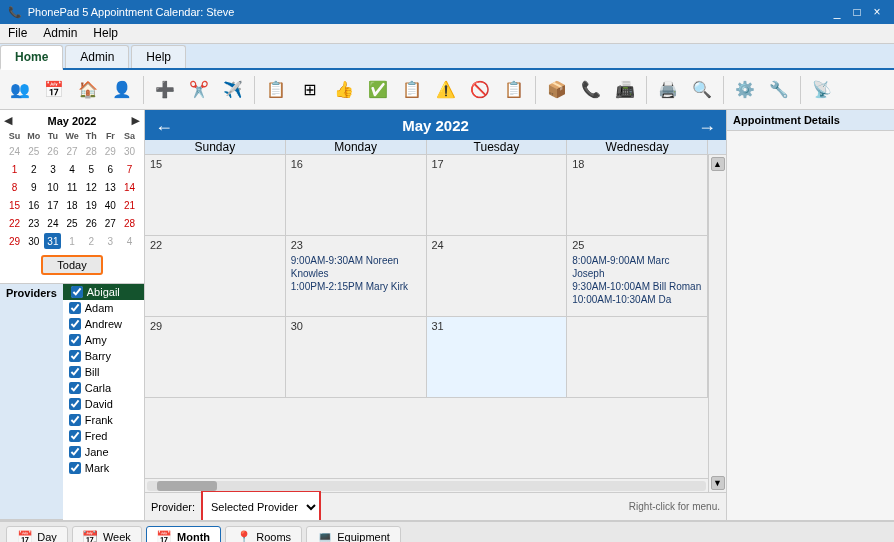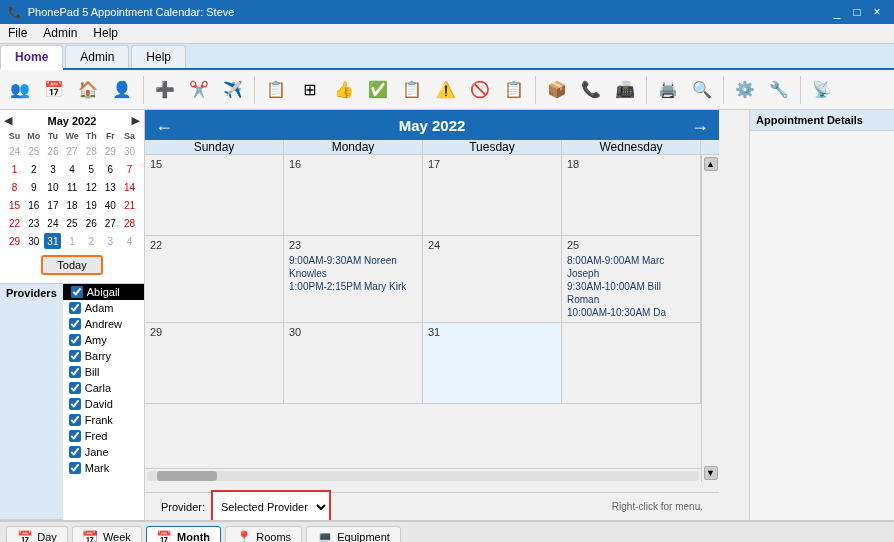--- a/index.html
+++ b/index.html
@@ -11,21 +11,21 @@
     .title-bar-controls { display: flex; gap: 2px; }
     .title-bar-btn { background: none; border: none; color: white; font-size: 12px; cursor: pointer; width: 18px; height: 18px; display: flex; align-items: center; justify-content: center; }
 
     
     .menu-bar { background: #f0f0f0; border-bottom: 1px solid #ccc; display: flex; align-items: flex-start; height: 20px; }
     .menu-item { padding: 2px 8px; cursor: pointer; font-size: 12px; }
 
     
     .tab-bar { background: #d9e8f7; display: flex; align-items: flex-end; height: 26px; border-bottom: 2px solid #1a6bb5; }
     .tab { padding: 4px 14px; cursor: pointer; font-size: 12px; border: 1px solid #ccc; border-bottom: none; background: #e8f0f8; margin-right: 2px; border-radius: 3px 3px 0 0; }
-    .tab.active { background: white; border-bottom: 2px solid white; margin-bottom: -2px; font-weight: bold; color: #4c1d95; }
+    .tab.active { background: white; border-bottom: 2px solid white; margin-bottom: -2px; font-weight: bold; color: #14532d; }
 
     
     .toolbar { background: #f5f5f5; border-bottom: 1px solid #ccc; padding: 3px 4px; display: flex; align-items: center; gap: 2px; height: 40px; flex-wrap: wrap; }
     .toolbar-btn { width: 32px; height: 32px; border: 1px solid transparent; background: none; cursor: pointer; display: flex; align-items: center; justify-content: center; border-radius: 2px; font-size: 16px; }
     .toolbar-separator { width: 1px; height: 28px; background: #ccc; margin: 0 3px; }
 
     
     .main-content { display: flex; height: calc(542px - 24px - 20px - 26px - 40px - 22px); }
 
     
@@ -37,31 +37,31 @@
     .mini-cal-grid th { font-size: 9px; text-align: center; color: #555; width: 18px; }
     .mini-cal-grid td { font-size: 10px; text-align: center; width: 18px; height: 16px; cursor: pointer; border-radius: 2px; }
     .mini-cal-grid td.other-month { color: #aaa; }
     .mini-cal-grid td.weekend { color: #c00; }
     .mini-cal-grid td.today { background: #1a6bb5; color: white; border-radius: 2px; }
     .today-btn { display: block; margin: 4px auto; padding: 2px 14px; background: #e8e8e8; border: 2px solid #f97316; border-radius: 3px; cursor: pointer; font-size: 11px; }
     .providers-section { flex: 1; overflow: hidden; display: flex; flex-direction: row; }
     .providers-label { background: #dbe8f5; padding: 3px 6px; font-weight: bold; font-size: 11px; border-bottom: 1px solid #ccc; }
     .providers-list { flex: 1; overflow-y: auto; background: white; }
     .provider-item { display: flex; align-items: center; gap: 4px; padding: 2px 6px; cursor: pointer; font-size: 11px; }
-    .provider-item.selected { background: #000000; color: white; padding-left: 8px; }
+    .provider-item.selected { background: #14532d; color: white; padding-left: 8px; }
     .provider-checkbox { width: 12px; height: 12px; accent-color: #1a6bb5; }
 
     
     .calendar-area { flex: 1; display: flex; flex-direction: column; overflow: hidden; }
     .cal-header-bar { background: #1a6bb5; color: white; display: flex; align-items: center; justify-content: space-between; padding: 4px 10px; height: 30px; }
     .cal-nav-btn { background: none; border: none; color: white; font-size: 18px; cursor: pointer; font-weight: bold; }
     .cal-title { font-size: 15px; font-weight: bold; }
 
     
-    .appt-details { width: 145px; border-left: 1px solid #ccc; background: #f5f5f5; display: flex; flex-direction: column; margin-left: 30px; }
+    .appt-details { width: 168px; border-left: 1px solid #ccc; background: #f5f5f5; display: flex; flex-direction: column; }
     .appt-details-header { background: #dbe8f5; padding: 4px 6px; font-size: 11px; font-weight: bold; border-bottom: 1px solid #ccc; }
 
     
     .cal-grid-wrapper { flex: 1; display: flex; overflow: hidden; }
     .cal-grid-main { flex: 1; overflow: hidden; display: flex; flex-direction: column; }
     .cal-scroll-area { flex: 1; overflow-y: auto; overflow-x: hidden; position: relative; }
 
     
     .day-headers { display: grid; grid-template-columns: repeat(4, 1fr) 18px; border-bottom: 1px solid #ccc; background: #dbe8f5; }
     .day-header { padding: 0 8px; font-weight: normal; font-size: 12px; text-align: center; border-right: 1px solid #ccc; }
@@ -69,21 +69,21 @@
     .cal-day-cell { border-right: 1px solid #ccc; padding: 3px 5px; font-size: 11px; min-height: 80px; position: relative; }
     .cal-day-cell.today-cell { background: #e8f4ff; }
     .cal-day-num { font-size: 11px; color: #333; margin-bottom: 3px; }
     .cal-event { font-size: 10px; color: #1a3a6b; line-height: 1.3; }
 
     
     .scroll-col { width: 18px; background: #f0f0f0; border-left: 1px solid #ccc; display: flex; flex-direction: column; align-items: center; padding: 2px 0; }
     .scroll-indicator { width: 14px; height: 14px; background: #ccc; border: 1px solid #aaa; border-radius: 2px; cursor: pointer; display: flex; align-items: center; justify-content: center; font-size: 9px; }
 
     
-    .provider-bar { background: #f0f0f0; border-top: 1px solid #ccc; padding: 3px 16px; display: flex; align-items: center; gap: 6px; height: 28px; margin-top: 10px; }
+    .provider-bar { background: #f0f0f0; border-top: 1px solid #ccc; padding: 3px 6px; display: flex; align-items: center; gap: 6px; height: 28px; }
     .provider-label-text { font-size: 11px; }
     .provider-select { border: 2px solid #e03030; background: white; padding: 1px 4px; font-size: 11px; height: 34px; min-width: 120px; cursor: pointer; }
     .right-click-hint { margin-left: auto; font-size: 10px; color: #666; }
 
     
     .bottom-tab-bar { background: #e8e8e8; border-top: 2px solid #ccc; display: flex; align-items: center; gap: 4px; padding: 3px 6px; height: 32px; }
     .bottom-tab { display: flex; align-items: center; gap: 4px; padding: 3px 10px; border: 1px solid #ccc; background: #f5f5f5; cursor: pointer; border-radius: 3px; font-size: 11px; }
     .bottom-tab.active { background: white; border-color: #1a6bb5; font-weight: bold; }
     .tab-icon { font-size: 13px; }
 

